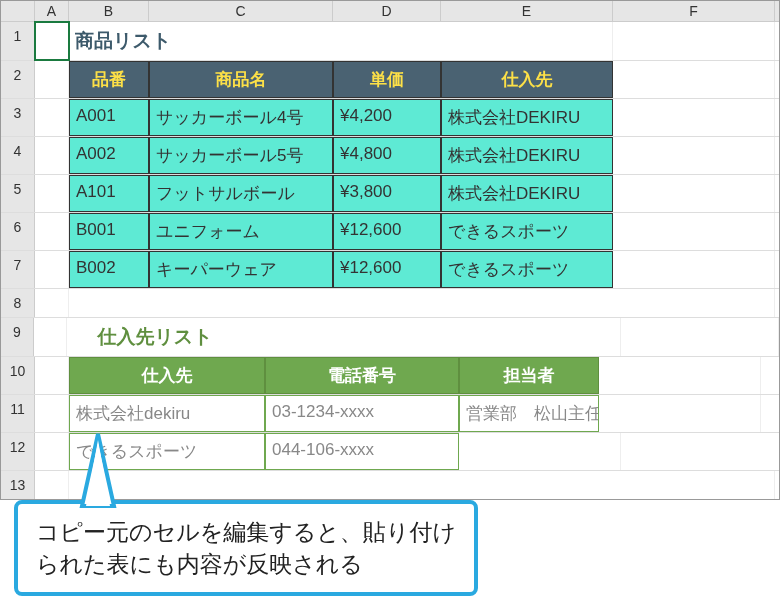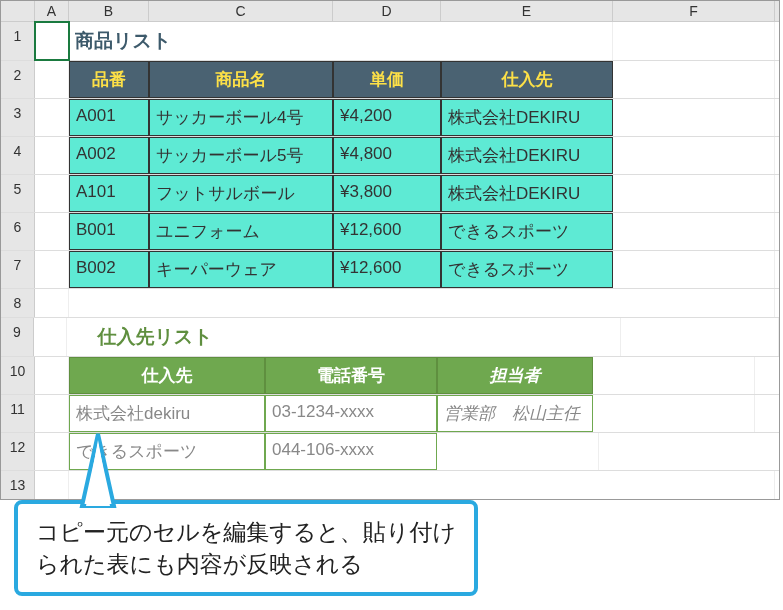--- a/index.html
+++ b/index.html
@@ -82,22 +82,22 @@
       font-weight: bold;
       text-align: center;
       border: 1px solid #5f8f3f;
     }
     .t2-cell {
       border: 1px solid #6fa84f;
       color: #888;
       background: #fff;
     }
     .t2-colA { width: 196px; }
-    .t2-colB { width: 172px; }
-    .t2-colC { width: 156px; font-style: italic; }
+    .t2-colB { width: 194px; }
+    .t2-colC { width: 140px; }
 
     
     .callout {
       position: absolute;
       bottom: 14px;
       left: 14px;
       border: 4px solid #2aa9e0;
       border-radius: 8px;
       background: #fff;
       padding: 12px 18px;

